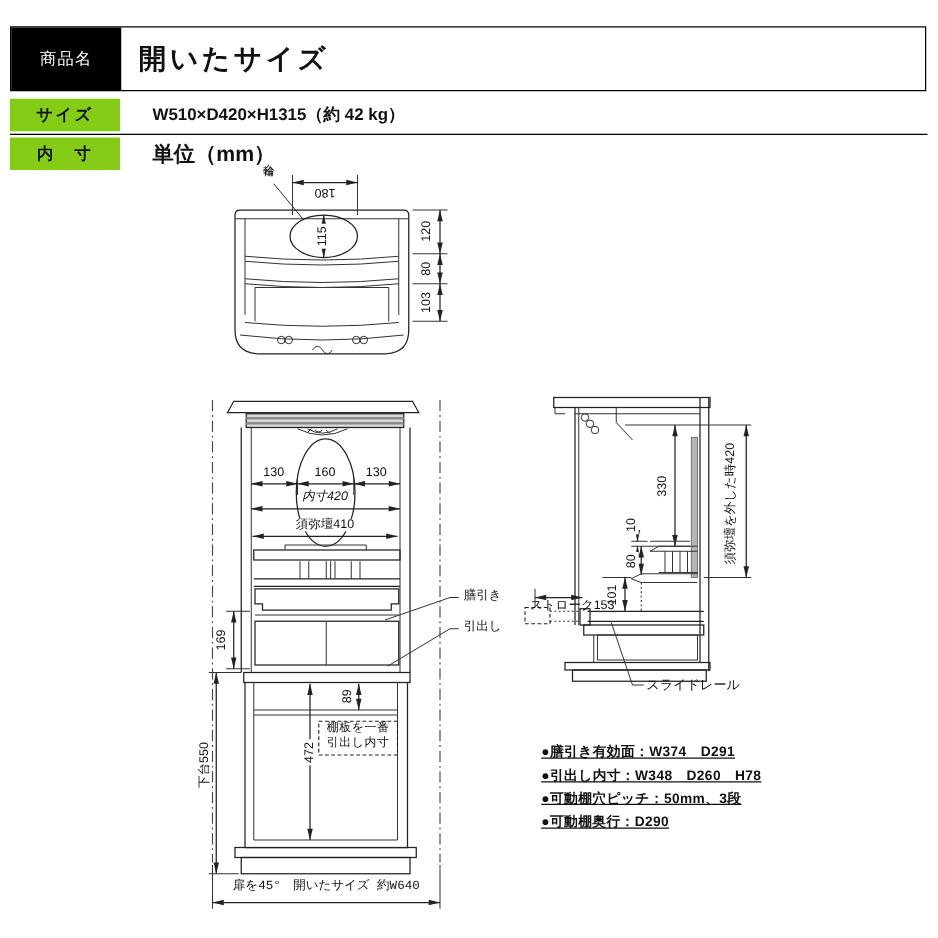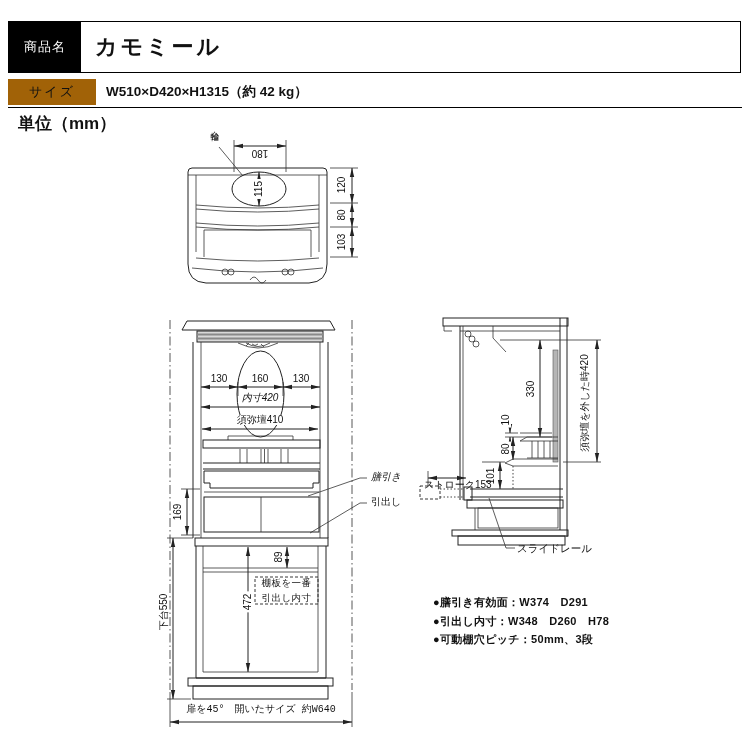--- a/index.html
+++ b/index.html
@@ -1,61 +1,62 @@
 <!DOCTYPE html>
 <html><head>
 <meta charset="utf-8">
 <style>
   html,body{margin:0;padding:0;background:#fff;}
   #sheet{position:relative;width:750px;height:750px;background:#ffffff;
          font-family:"Liberation Sans","DejaVu Sans",sans-serif;color:#111;overflow:hidden;}
   
   .hdr-row1{position:absolute;left:8px;top:21px;width:733px;height:52px;border:1.5px solid #000;box-sizing:border-box;display:flex;align-items:stretch;}
-  .hdr-black{width:72px;background:#000;color:#fff;display:flex;align-items:center;justify-content:center;font-size:13px;letter-spacing:1px;}
+  .hdr-black{width:88px;background:#000;color:#fff;display:flex;align-items:center;justify-content:center;font-size:13px;letter-spacing:1px;}
   .hdr-name{flex:1;display:flex;align-items:center;padding-left:14px;font-size:22px;font-weight:bold;letter-spacing:3px;}
   .hdr-row{position:absolute;left:8px;width:733px;height:26px;display:flex;align-items:stretch;}
-  .hdr-gray{width:88px;background:#a16207;display:flex;align-items:center;justify-content:center;font-size:13px;letter-spacing:2px;}
-  .hdr-val{flex:1;display:flex;align-items:center;padding-left:10px;font-size:13.5px;font-weight:600;}
+  .hdr-gray{width:88px;background:#84cc16;display:flex;align-items:center;justify-content:center;font-size:13px;letter-spacing:2px;font-weight:bold;}
+  .hdr-val{flex:1;display:flex;align-items:center;padding-left:26px;font-size:13.5px;font-weight:600;}
   .rule{position:absolute;left:8px;width:734px;height:0;border-top:1.5px solid #000;}
   
   .t{position:absolute;font-size:10px;line-height:1;color:#111;white-space:nowrap;}
   .c{transform:translate(-50%,-50%);}
   .v{transform:translate(-50%,-50%) rotate(-90deg);}
   .f{transform:translate(-50%,-50%) rotate(180deg);}
   .bg{background:#fff;padding:0 2px;}
   .s11{font-size:10px;}
   .s9{font-size:9px;}
   .vert{writing-mode:vertical-rl;text-orientation:upright;letter-spacing:1px;}
   .note-box{position:absolute;left:255px;top:577px;width:63px;height:27px;display:flex;flex-direction:column;
-            align-items:center;justify-content:space-between;font-size:9.5px;line-height:12px;letter-spacing:0.5px;}
+            align-items:center;justify-content:flex-start;font-size:9.5px;line-height:12px;letter-spacing:0.5px;}
   
   #specs{position:absolute;left:433px;top:593px;font-size:11px;font-weight:600;letter-spacing:0.3px;}
-  #specs div{height:18.5px;line-height:18.5px;}
+  #specs div{height:18.5px;line-height:18.5px;text-decoration:underline;}
   svg{position:absolute;left:0;top:0;}
   .ln{stroke:#222;stroke-width:1;fill:none;}
   .thin{stroke:#333;stroke-width:0.8;fill:none;}
   .dd{stroke:#444;stroke-width:0.9;fill:none;stroke-dasharray:9 3 1.5 3;}
   .dash{stroke:#222;stroke-width:0.9;fill:none;stroke-dasharray:3 2;}
   .dot{stroke:#333;stroke-width:0.9;fill:none;stroke-dasharray:1.5 2;}
 </style>
 </head>
 <body>
 
 <div id="sheet">
 
   <div class="hdr-row1">
     <div class="hdr-black">商品名</div>
-    <div class="hdr-name">カモミール</div>
+    <div class="hdr-name">開いたサイズ</div>
   </div>
   <div class="hdr-row" style="top:79px;">
     <div class="hdr-gray">サイズ</div>
     <div class="hdr-val">W510×D420×H1315（約 42 kg）</div>
   </div>
   <div class="rule" style="top:107px;"></div>
   <div class="hdr-row" style="top:110px;">
+    <div class="hdr-gray">内　寸</div>
     <div class="hdr-val" style="font-weight:600;font-size:17px;">単位（mm）</div>
   </div>
 
   <svg width="750" height="750" viewBox="0 0 750 750">
     <defs>
       <marker id="ar" markerWidth="12" markerHeight="8" refX="0" refY="3" orient="auto-start-reverse" markerUnits="userSpaceOnUse" viewBox="-10 0 12 6">
         <path d="M0,3 L-9,0.8 L-9,5.2 Z" fill="#222"></path>
       </marker>
     </defs>
 
@@ -247,21 +248,21 @@
   <div class="t v bg" style="left:259px;top:189px;">115</div>
   <div class="t v" style="left:342px;top:185px;">120</div>
   <div class="t v" style="left:342px;top:215px;">80</div>
   <div class="t v" style="left:342px;top:242px;">103</div>
 
   <div class="t c s11" style="left:219px;top:379px;">130</div>
   <div class="t c s11 bg" style="left:260px;top:379px;">160</div>
   <div class="t c s11" style="left:301px;top:379px;">130</div>
   <div class="t c s11 bg" style="left:260px;top:398px;font-style:italic;">内寸420</div>
   <div class="t c s11 bg" style="left:260px;top:420px;">須弥壇410</div>
-  <div class="t s11" style="left:371px;top:472px;font-style:italic;">膳引き</div>
+  <div class="t s11" style="left:371px;top:472px;">膳引き</div>
   <div class="t s11" style="left:371px;top:497px;">引出し</div>
   <div class="t v bg" style="left:178px;top:512px;">169</div>
   <div class="t v bg" style="left:279px;top:557px;">89</div>
   <div class="t v bg" style="left:248px;top:602px;">472</div>
   <div class="note-box">
     <span>棚板を一番</span>
     <span>引出し内寸</span>
   </div>
   <div class="t v bg" style="left:164px;top:612px;">下台550</div>
   <div class="t c s11 bg" style="left:261px;top:710px;font-family:Liberation Mono, monospace;">扉を45°　開いたサイズ 約W640</div>
@@ -271,15 +272,16 @@
   <div class="t v bg" style="left:506px;top:449px;">80</div>
   <div class="t v bg" style="left:491px;top:476px;">101</div>
   <div class="t" style="left:424px;top:480px;">ストローク153</div>
   <div class="t" style="left:517px;top:543px;font-size:10.5px;">スライドレール</div>
   <div class="t v bg" style="left:585px;top:403px;">須弥壇を外した時420</div>
 
   <div id="specs">
     <div>●膳引き有効面：W374　D291</div>
     <div>●引出し内寸：W348　D260　H78</div>
     <div>●可動棚穴ピッチ：50mm、3段</div>
+    <div>●可動棚奥行：D290</div>
   </div>
 
 </div>
 
 </body></html>

